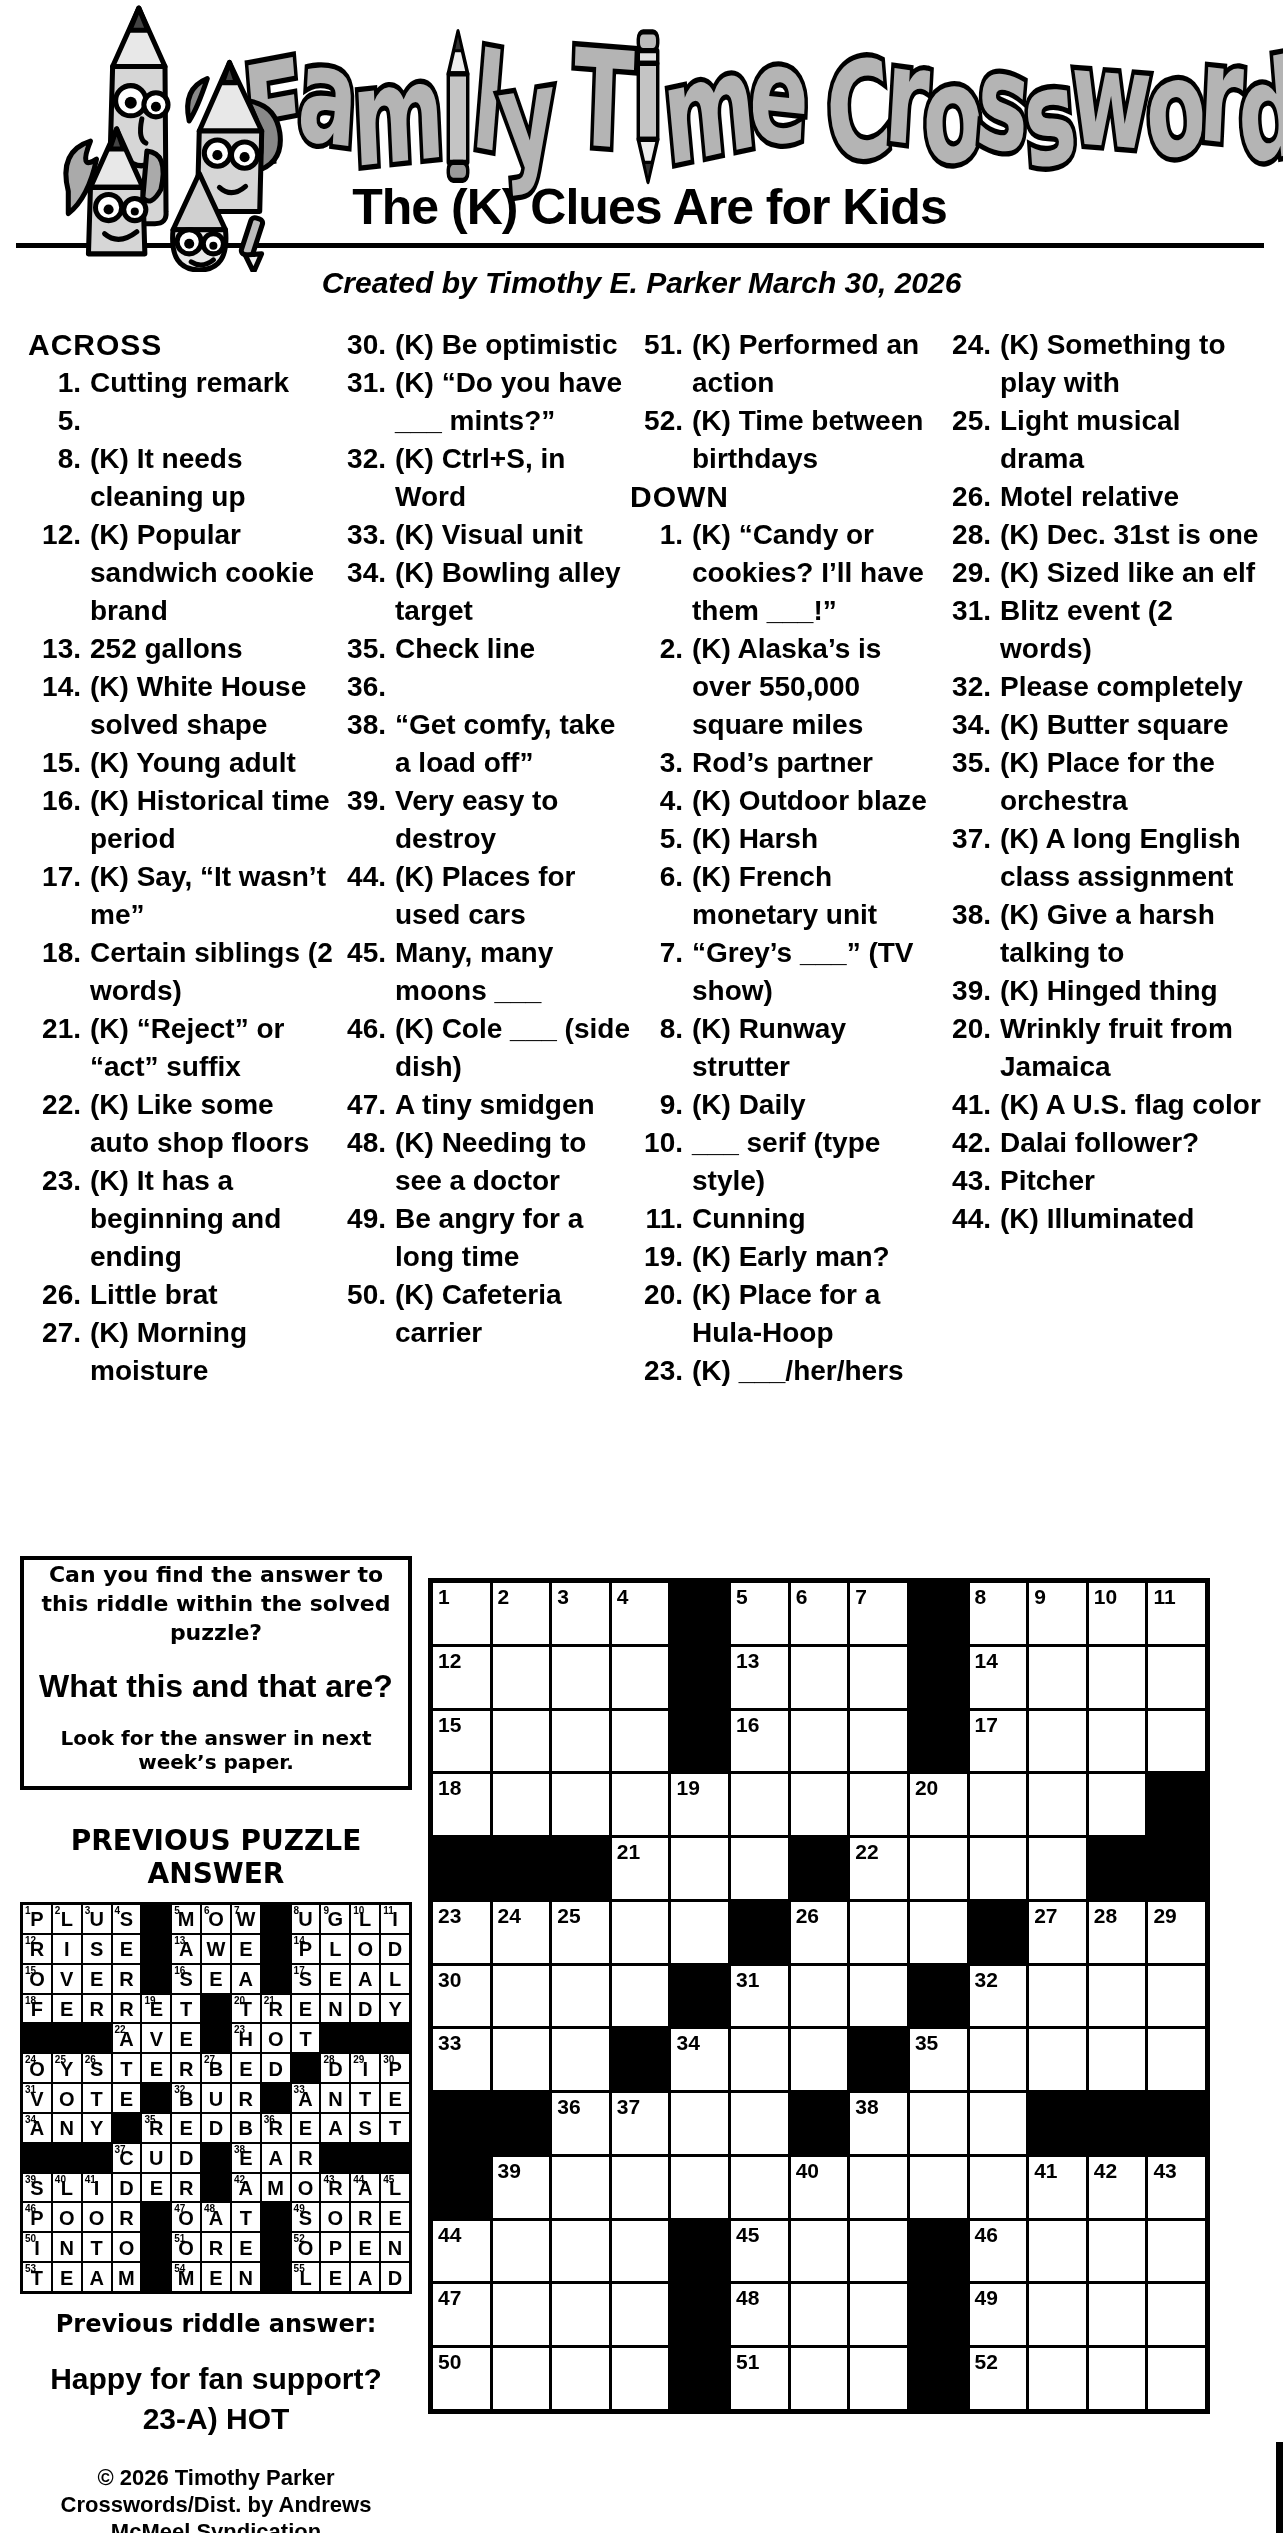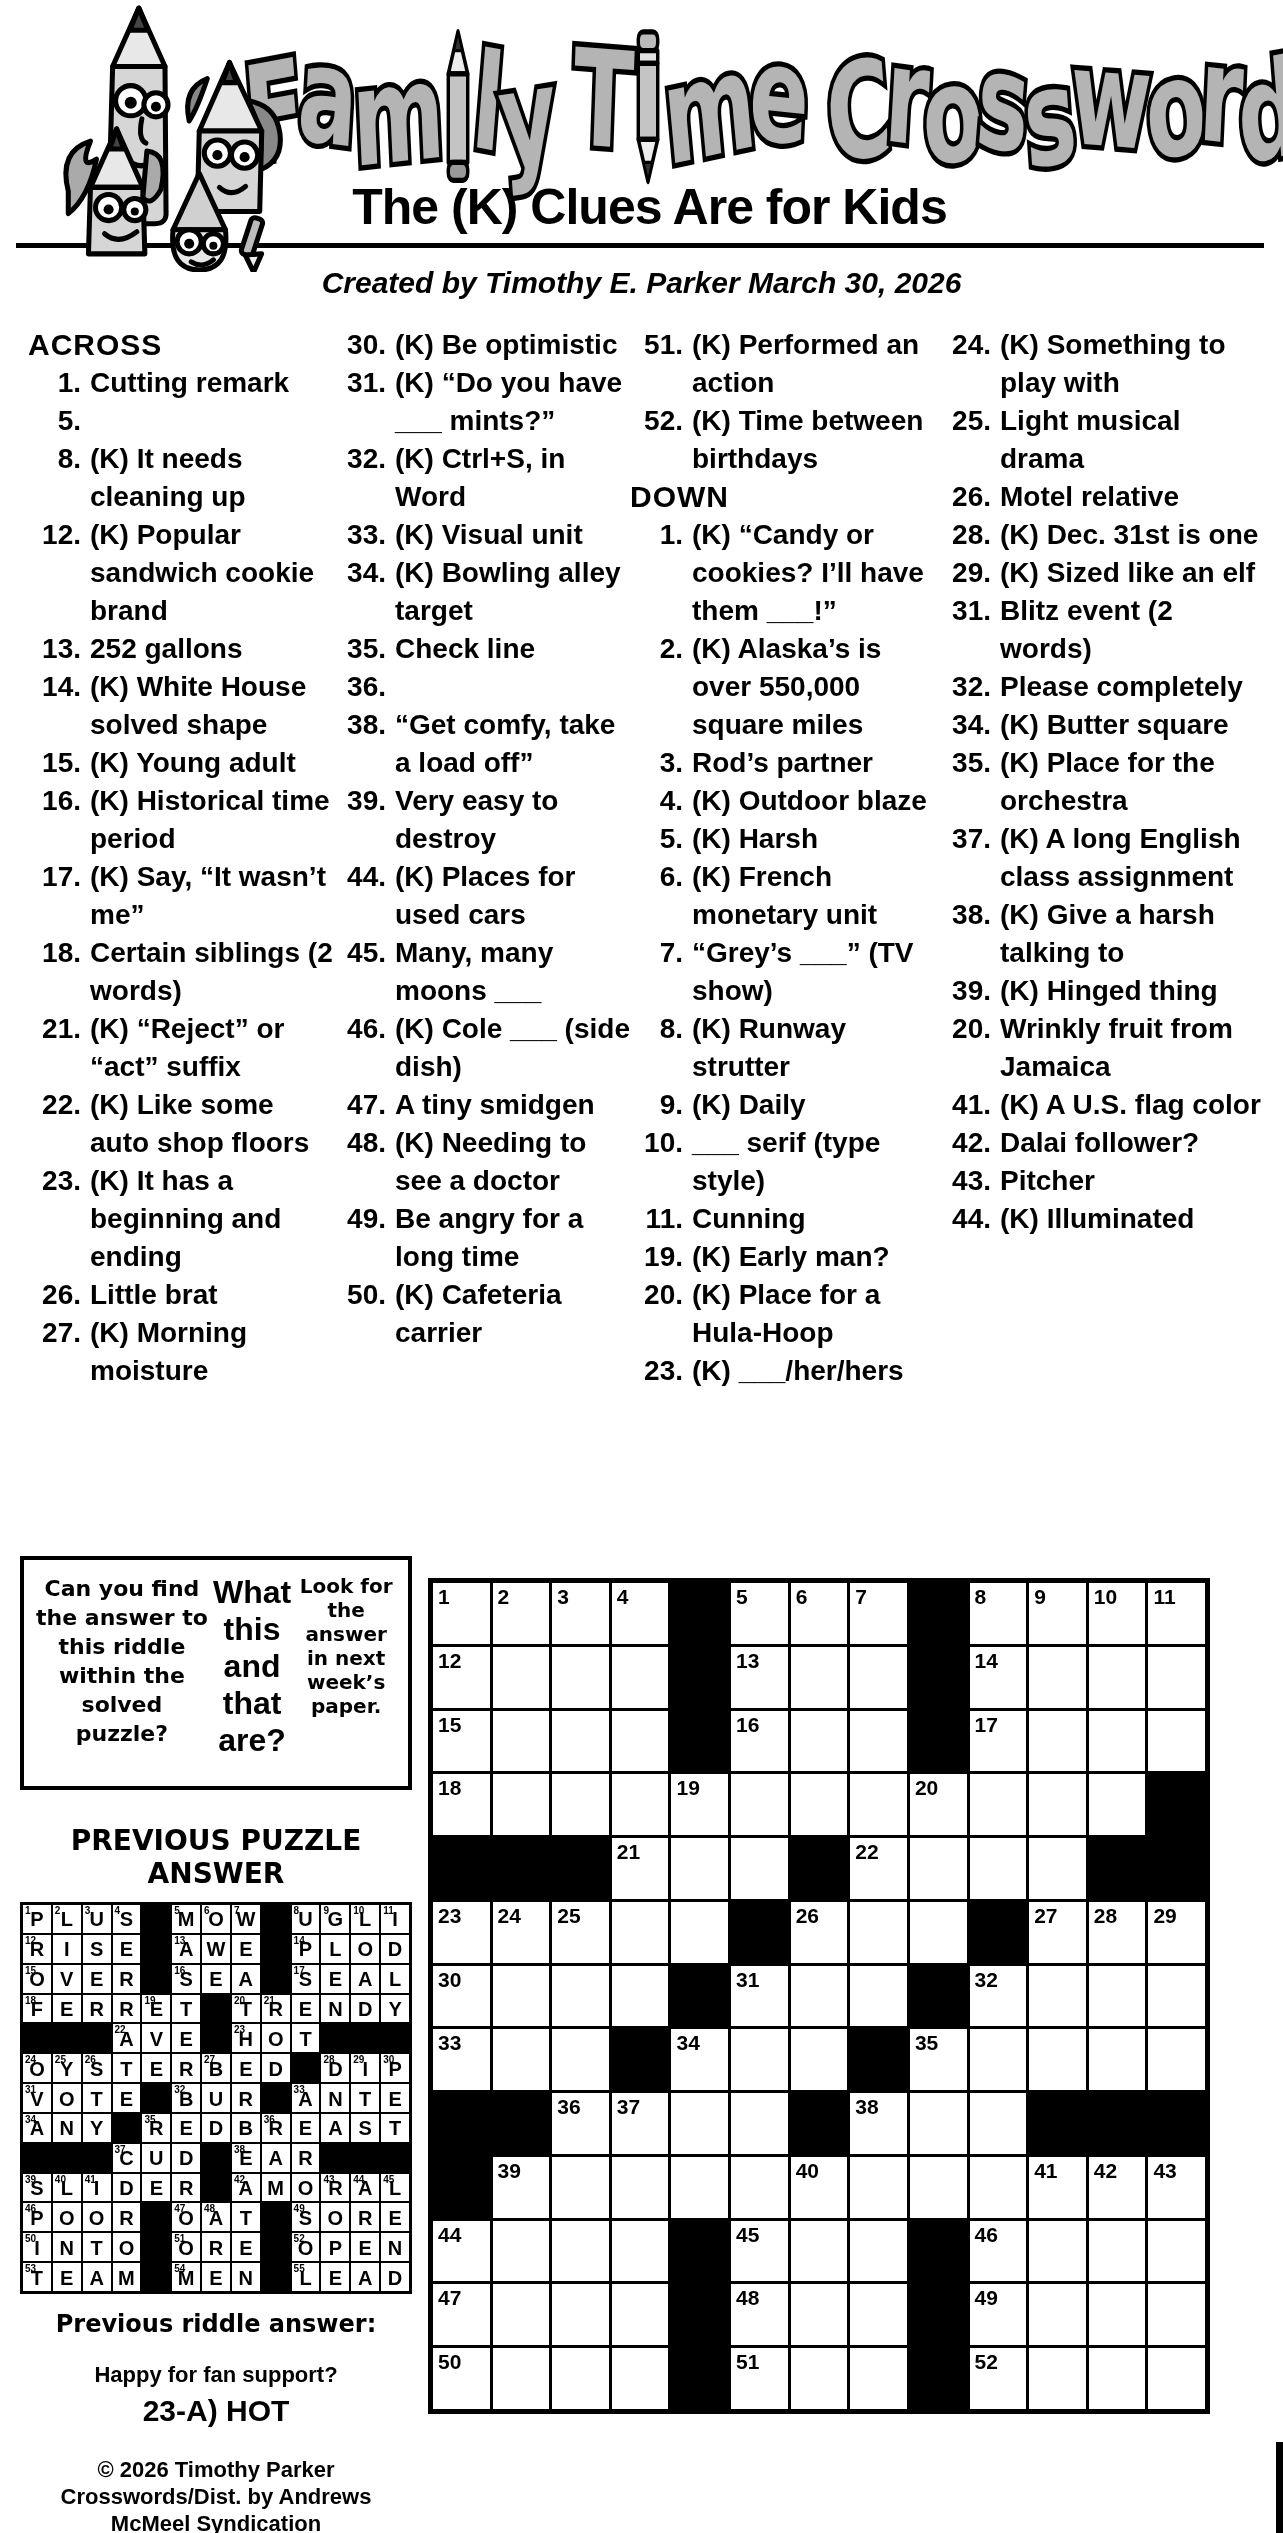--- a/index.html
+++ b/index.html
@@ -30,37 +30,37 @@
   .clue-col.c2{width:308px;}
   .clue-col.c3{width:332px;}
   .clue-head{font-size:30px;letter-spacing:1px;}
   .clue{display:flex;}
   .cnum{flex:0 0 62px;text-align:right;padding-right:9px;box-sizing:border-box;}
   .ctxt{flex:1;}
 
   
   .left-col{position:absolute;left:20px;top:1556px;width:392px;}
   .riddle-box{height:234px;border:4px solid #000;box-sizing:border-box;text-align:center;
-              padding:14px 8px 12px 8px;display:flex;justify-content:space-between;}
+              padding:0 8px 12px 8px;display:flex;flex-direction:column;justify-content:space-between;}
   .riddle-line1{font-family:"DejaVu Sans",sans-serif;font-weight:bold;font-size:22px;line-height:29px;}
   .riddle-question{font-size:32px;font-weight:bold;}
   .riddle-line3{font-family:"DejaVu Sans",sans-serif;font-weight:bold;font-size:20px;}
   .prev-heading{margin-top:34px;text-align:center;font-family:"DejaVu Sans",sans-serif;
                 font-weight:bold;font-size:28px;}
   .prev-grid{margin-top:12px;width:392px;height:392px;background:#000;box-sizing:border-box;
              padding:3px;display:grid;grid-template-columns:repeat(13,1fr);
              grid-template-rows:repeat(13,1fr);gap:2px;}
   .prev-grid .cell{position:relative;background:#fff;}
   .prev-grid .cell.black{background:#000;}
   .prev-grid .num{position:absolute;left:2px;top:0px;font-size:10px;font-weight:bold;}
   .prev-grid .letter{position:absolute;left:0;right:0;top:52%;transform:translateY(-50%);
                      text-align:center;font-size:20px;font-weight:bold;}
   .prev-riddle-label{margin-top:16px;text-align:center;font-family:"DejaVu Sans",sans-serif;
                      font-weight:bold;font-size:24px;}
-  .prev-riddle-q{margin-top:24px;text-align:center;font-size:22px;font-weight:bold;}
+  .prev-riddle-q{margin-top:24px;text-align:center;font-size:30px;font-weight:bold;}
   .prev-riddle-a{margin-top:6px;text-align:center;font-size:30px;font-weight:bold;}
   .copyright{margin-top:28px;text-align:center;font-size:22px;line-height:27px;font-weight:bold;}
 
   
   .main-grid{position:absolute;left:428px;top:1578px;width:782px;height:836px;background:#000;
              box-sizing:border-box;padding:5px;display:grid;
              grid-template-columns:repeat(13,1fr);grid-template-rows:repeat(13,1fr);gap:3px;}
   .main-grid .cell{position:relative;background:#fff;}
   .main-grid .cell.black{background:#000;}
   .main-grid .num{position:absolute;left:5px;top:2px;font-size:21px;font-weight:bold;}

